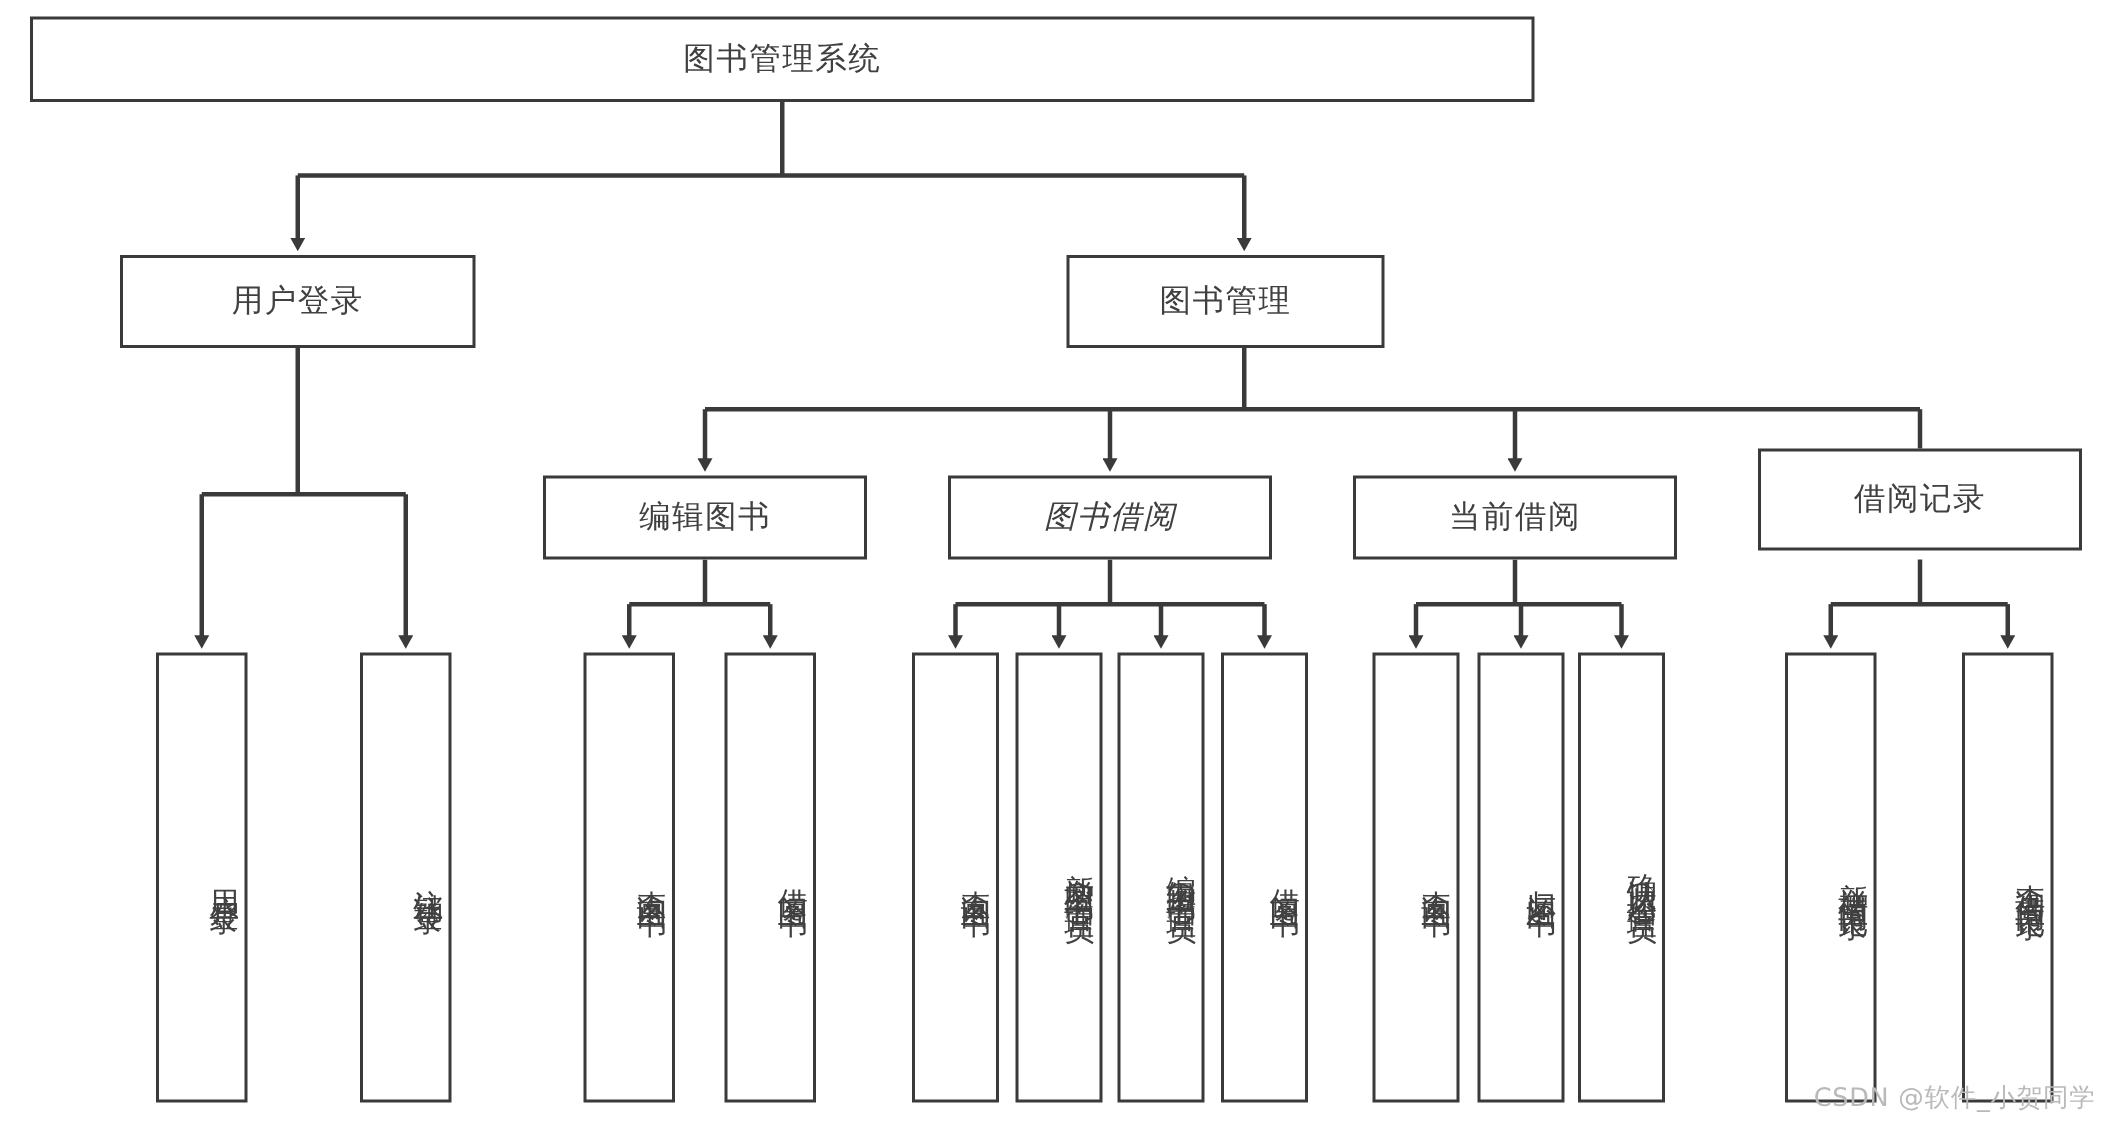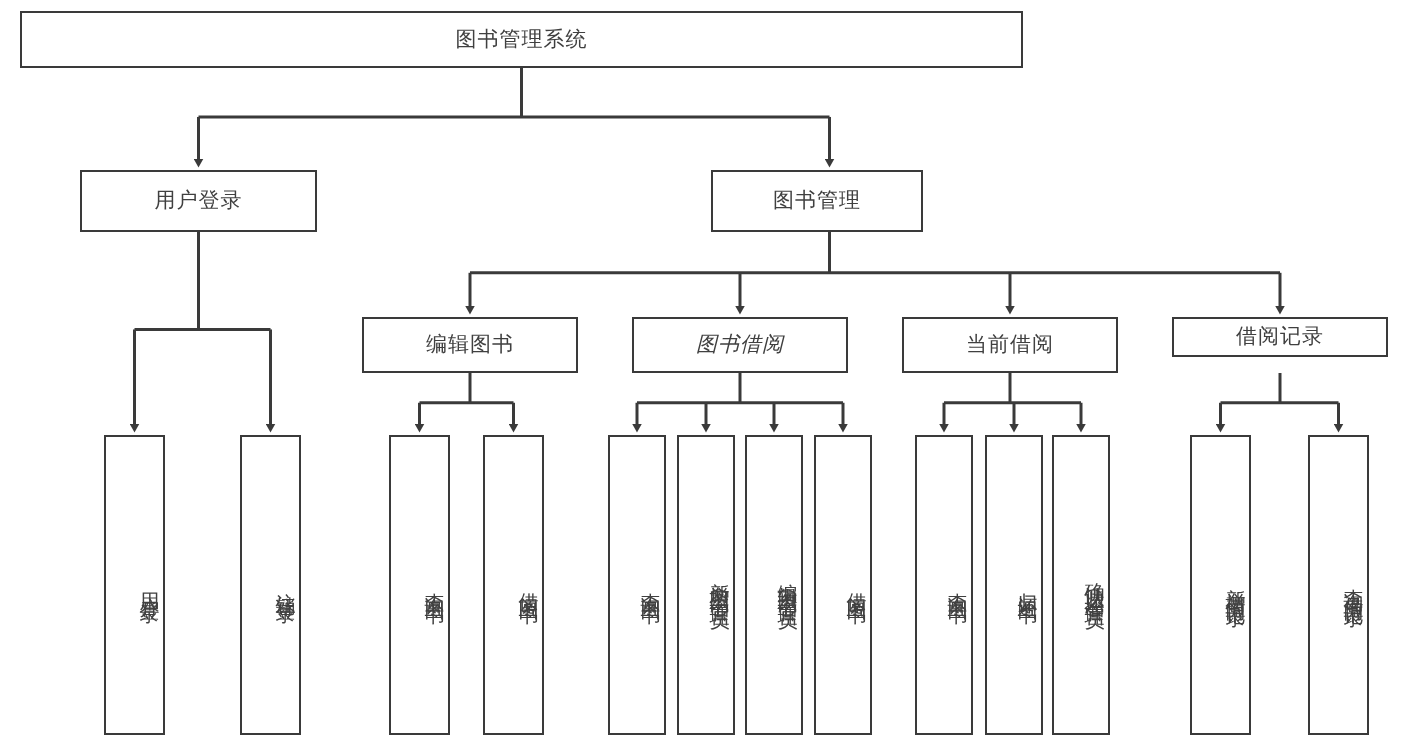--- a/index.html
+++ b/index.html
@@ -126,21 +126,21 @@
       </div>
       <div class="node horiz" style="left: 362px; top: 317px; width: 216px; height: 56px;">
         <span class="htext">编辑图书</span>
       </div>
       <div class="node horiz" style="left: 632px; top: 317px; width: 216px; height: 56px; font-style: italic;">
         <span class="htext">图书借阅</span>
       </div>
       <div class="node horiz" style="left: 902px; top: 317px; width: 216px; height: 56px;">
         <span class="htext">当前借阅</span>
       </div>
-      <div class="node horiz" style="left: 1172px; top: 317px; width: 216px; height: 40px;">
+      <div class="node horiz" style="left: 1172px; top: 299px; width: 216px; height: 68px;">
         <span class="htext">借阅记录</span>
       </div>
       <div class="node vert" style="left: 104px; top: 435px; width: 61px; height: 300px;">
         <span class="vtext">用户登录</span>
       </div>
       <div class="node vert" style="left: 240px; top: 435px; width: 61px; height: 300px;">
         <span class="vtext">注销登录</span>
       </div>
       <div class="node vert" style="left: 389px; top: 435px; width: 61px; height: 300px;">
         <span class="vtext">查询图书</span>
@@ -170,13 +170,14 @@
         <span class="vtext">确认归还（管理员）</span>
       </div>
       <div class="node vert" style="left: 1190px; top: 435px; width: 61px; height: 300px;">
         <span class="vtext">新增借阅记录</span>
       </div>
       <div class="node vert" style="left: 1308px; top: 435px; width: 61px; height: 300px;">
         <span class="vtext">查询借阅记录</span>
       </div>
     </div>
 
+  <div id="watermark">CSDN @软件_小贺同学</div>
 </div>
 
 </body></html>

